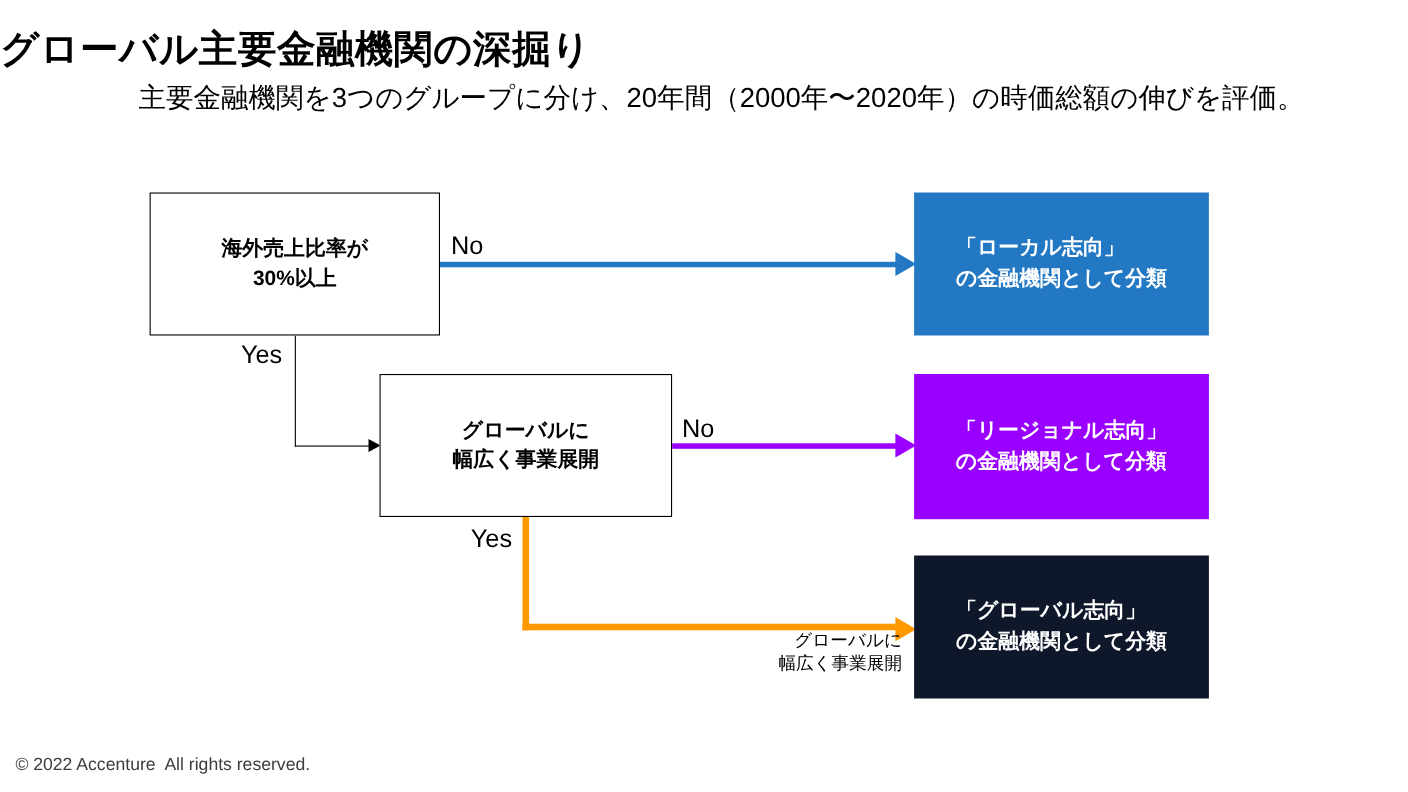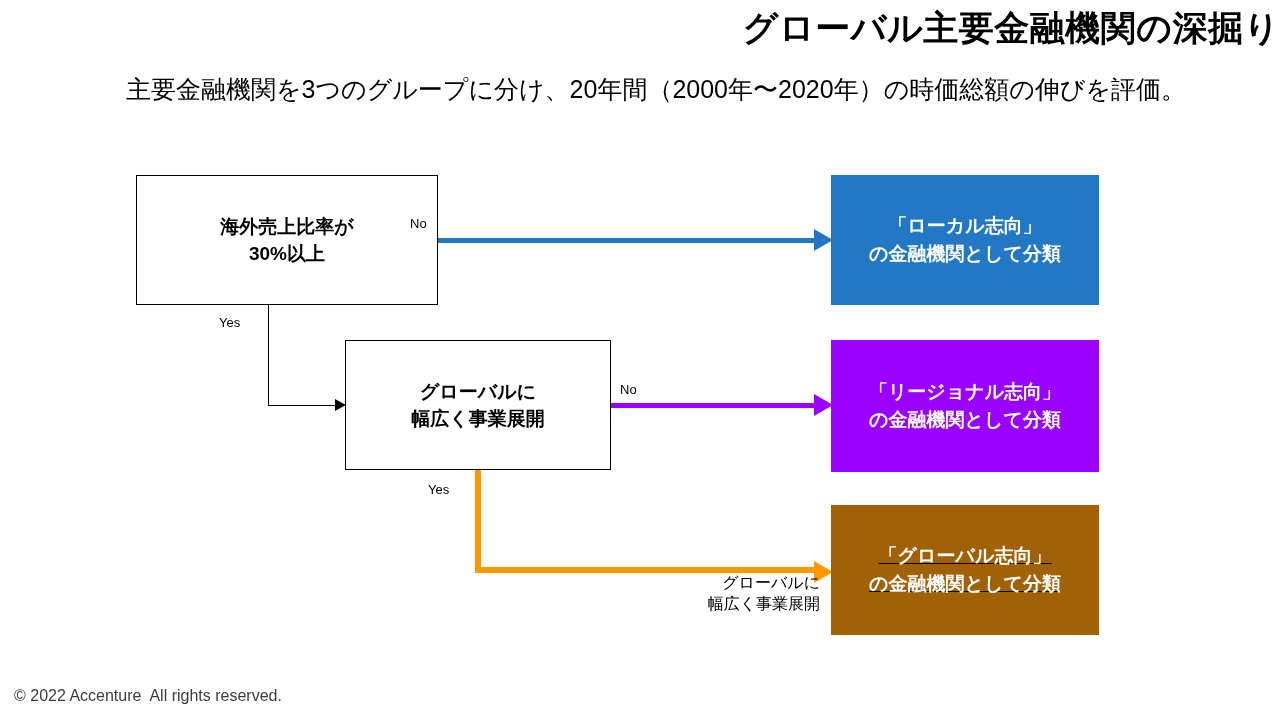--- a/index.html
+++ b/index.html
@@ -17,23 +17,23 @@
     width: 1280px;
     height: 720px;
     overflow: hidden;
     background: #ffffff;
   }
 
   
   .slide-title {
     position: absolute;
     left: 0;
-    top: 7px;
+    top: 24px;
     width: 1280px;
-    text-align: right;
+    text-align: left;
     font-size: 35px;
     font-weight: bold;
     letter-spacing: 0.5px;
     line-height: 42px;
     color: #000000;
     white-space: nowrap;
   }
   .slide-subtitle {
     position: absolute;
     left: 0;
@@ -60,31 +60,30 @@
     text-align: center;
   }
   .decision-box .box-text {
     font-size: 19px;
     font-weight: bold;
     line-height: 27px;
     color: #000000;
     white-space: pre-line;
   }
 
-  #box-overseas-ratio { left: 136px; top: 175px; width: 302px; height: 130px; }
+  #box-overseas-ratio { left: 136px; top: 175px; width: 264px; height: 130px; }
   #box-global-breadth { left: 345px; top: 340px; width: 266px; height: 130px; }
 
   
   .result-box {
     position: absolute;
     box-sizing: border-box;
     display: flex;
     align-items: center;
     justify-content: center;
-    text-align: center;
   }
   .result-box .box-text {
     font-size: 19px;
     font-weight: bold;
     line-height: 28px;
     color: #ffffff;
     white-space: pre-line;
   }
   #box-result-local    { left: 831px; top: 175px; width: 268px; height: 130px; }
   #box-result-regional { left: 831px; top: 340px; width: 268px; height: 132px; }
@@ -157,21 +156,21 @@
     left: 814px; top: 561px;
     width: 0; height: 0;
     border-top: 11px solid transparent;
     border-bottom: 11px solid transparent;
     border-left: 19px solid #FF9900;
   }
 
   
   .edge-label {
     position: absolute;
-    font-size: 13px;
+    font-size: 23px;
     line-height: 23px;
     color: #000000;
     white-space: nowrap;
   }
   #label-no-blue    { left: 410px; top: 212px; }
   #label-yes-black  { left: 219px; top: 311px; }
   #label-no-purple  { left: 620px; top: 378px; }
   #label-yes-orange { left: 428px; top: 478px; }
 
   .edge-note {
@@ -231,21 +230,21 @@
   <div class="result-box" id="box-result-local" style="background: rgb(35, 120, 195);">
     <div class="box-text">「ローカル志向」
 の金融機関として分類</div>
   </div>
 
   <div class="result-box" id="box-result-regional" style="background: rgb(153, 0, 255);">
     <div class="box-text">「リージョナル志向」
 の金融機関として分類</div>
   </div>
 
-  <div class="result-box" id="box-result-global" style="background: #a16207; text-decoration: underline;">
+  <div class="result-box" id="box-result-global" style="background: #0f172a;">
     <div class="box-text">「グローバル志向」
 の金融機関として分類</div>
   </div>
 
   <div class="edge-label" id="label-no-blue">No</div>
   <div class="edge-label" id="label-yes-black">Yes</div>
   <div class="edge-label" id="label-no-purple">No</div>
   <div class="edge-label" id="label-yes-orange">Yes</div>
 
   <div class="edge-note" id="note-global">グローバルに

